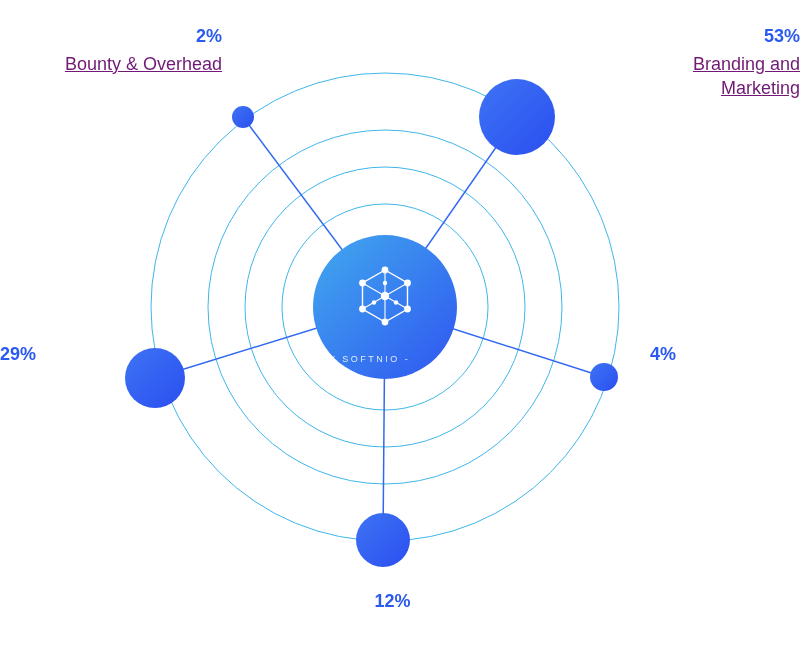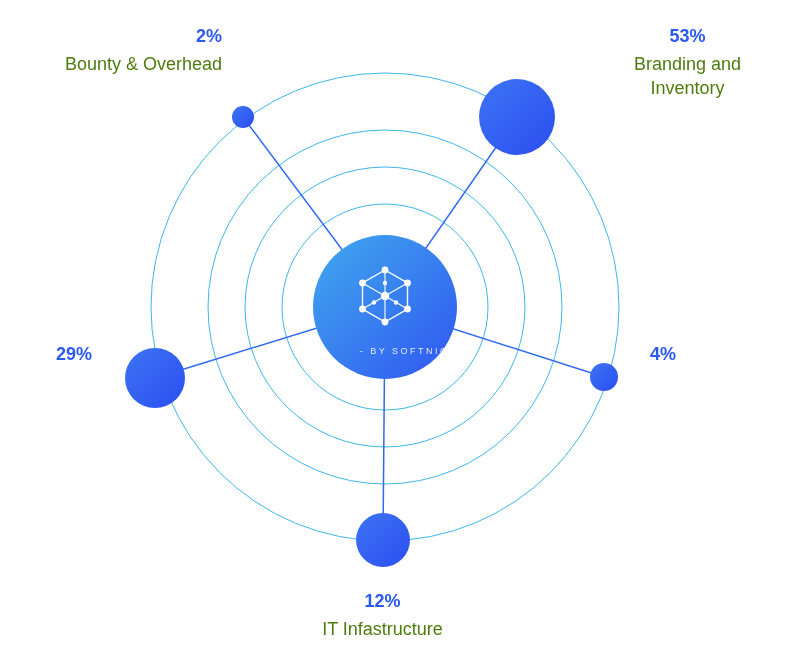--- a/index.html
+++ b/index.html
@@ -25,35 +25,36 @@
   }
   .pct {
     font-size: 18px;
     font-weight: bold;
     color: #2b5af0;
     margin: 0 0 6px 0;
     line-height: 1.1;
   }
   .lbl {
     font-size: 18px;
-    color: #4d7c0f;
+    color: #701a75;
     line-height: 1.33;
     white-space: pre-line;
+    text-decoration: underline;
   }
   .block-tl { left: 20px;  top: 27px;  width: 202px; text-align: right; }
-  .block-tr { left: 575px; top: 27px;  width: 225px; text-align: center; }
+  .block-tr { left: 575px; top: 27px;  width: 225px; text-align: right; }
   .block-r  { left: 650px; top: 345px; width: 160px; text-align: left; }
-  .block-b  { left: 290px; top: 592px; width: 185px; text-align: center; }
-  .block-l  { left: 0px;   top: 345px; width: 92px;  text-align: right; }
+  .block-b  { left: 300px; top: 592px; width: 185px; text-align: center; }
+  .block-l  { left: 0px;   top: 345px; width: 92px;  }
   .center-brand {
     position: absolute;
     left: 310px;
-    top: 346px;
+    top: 354px;
     width: 150px;
-    text-align: right;
+    text-align: left;
     font-size: 9px;
     letter-spacing: 2.5px;
     color: rgba(255,255,255,0.85);
   }
 </style>
 </head>
 <body>
 
 <div class="stage">
 
@@ -122,29 +123,28 @@
   <div class="center-brand">- BY SOFTNIO -</div>
 
   <div class="label-block block-tl">
     <div class="pct">2%</div>
     <div class="lbl">Bounty &amp; Overhead</div>
   </div>
 
   <div class="label-block block-tr">
     <div class="pct">53%</div>
     <div class="lbl">Branding and
-Inventory</div>
+Marketing</div>
   </div>
 
   <div class="label-block block-r">
     <div class="pct">4%</div>
   </div>
 
   <div class="label-block block-b">
     <div class="pct">12%</div>
-    <div class="lbl">IT Infastructure</div>
   </div>
 
   <div class="label-block block-l">
     <div class="pct">29%</div>
   </div>
 
 </div>
 
 </body></html>

